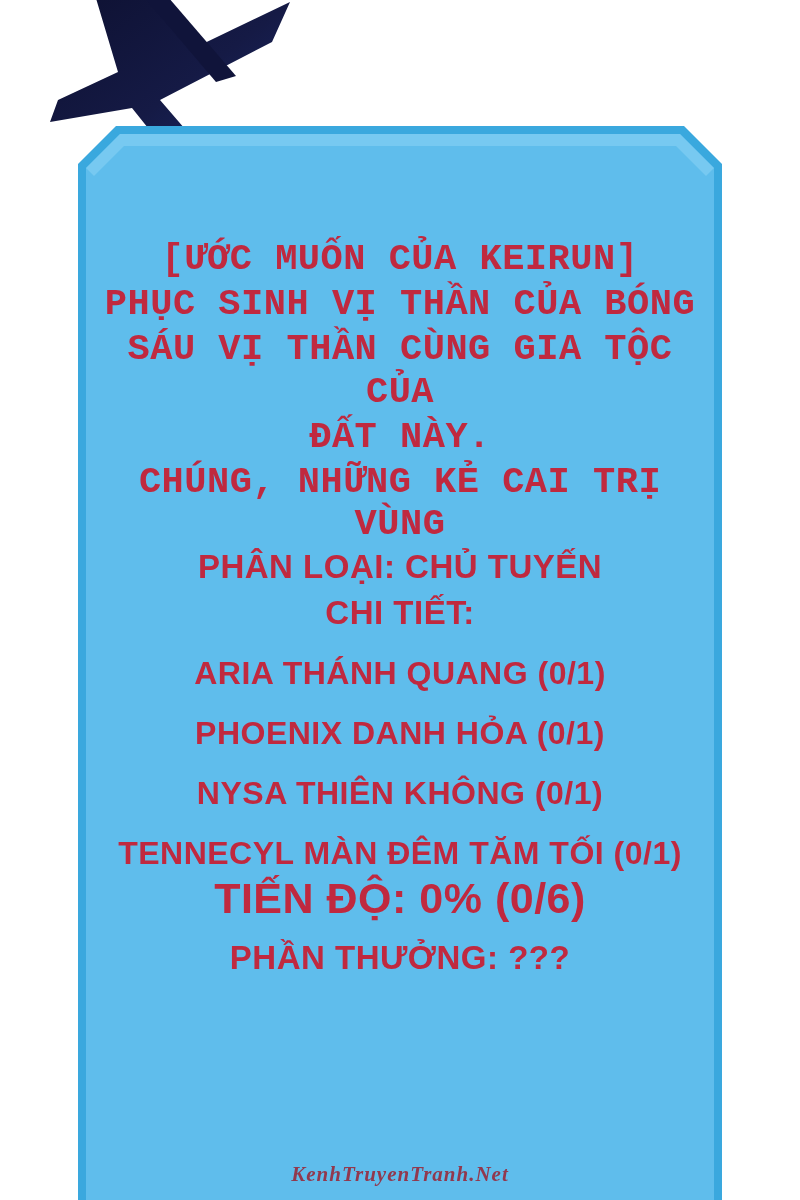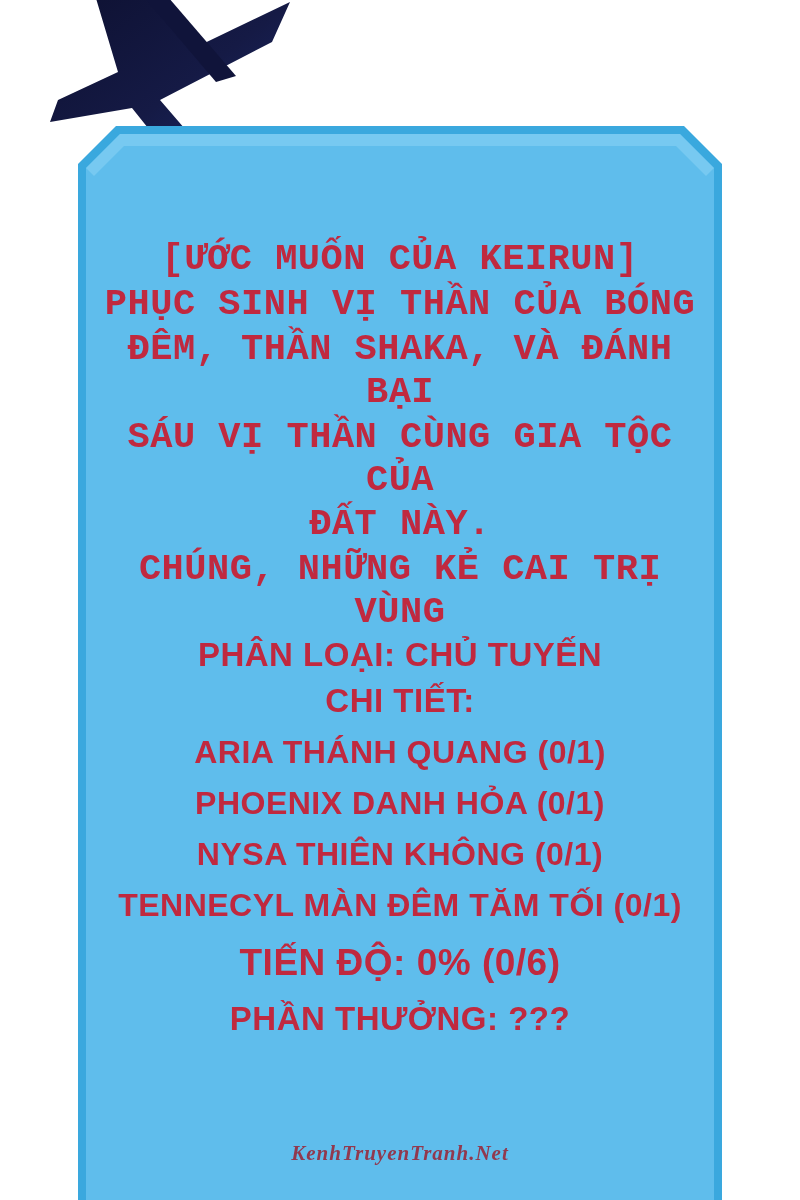--- a/index.html
+++ b/index.html
@@ -59,37 +59,37 @@
     font-family: Liberation Mono, monospace;
   }
   .meta-line {
     font-size: 33px;
   }
   .meta-line.detail {
     margin-top: 8px;
   }
   .detail-item {
     font-size: 32px;
-    margin-top: 14px;
+    margin-top: 23px;
   }
   .progress-line {
-    font-size: 37px;
-    margin-top: 18px;
+    font-size: 43px;
+    margin-top: 2px;
   }
   .reward-line {
     font-size: 33px;
     margin-top: 16px;
   }
 
   
   .watermark {
     position: absolute;
     left: 0;
     right: 0;
-    bottom: 44px;
+    bottom: 23px;
     text-align: center;
     font-family: "Liberation Serif", serif;
     font-style: italic;
     font-weight: bold;
     font-size: 21px;
     color: #9a2233;
     opacity: 0.85;
     letter-spacing: 1px;
   }
 </style>
@@ -119,21 +119,20 @@
     <polygon points="8,48 42,14 602,14 636,48 636,1090 8,1090" fill="#5fbdec"></polygon>
 
     <polygon points="8,48 42,14 602,14 636,48 628,56 598,26 46,26 16,56" fill="#7fcef3" opacity="0.75"></polygon>
   </svg>
 
   <div class="panel-content">
 
     <div class="title-block">
       <div class="line">[ƯỚC MUỐN CỦA KEIRUN]</div>
       <div class="line">PHỤC SINH VỊ THẦN CỦA BÓNG</div>
-      <div class="line">ĐÊM, THẦN SHAKA, VÀ ĐÁNH BẠI</div>
       <div class="line">SÁU VỊ THẦN CÙNG GIA TỘC CỦA</div>
       <div class="line">ĐẤT NÀY.</div>
       <div class="line">CHÚNG, NHỮNG KẺ CAI TRỊ VÙNG</div>
     </div>
 
     <div class="meta-line">PHÂN LOẠI: CHỦ TUYẾN</div>
     <div class="meta-line detail">CHI TIẾT:</div>
 
     <div class="detail-item">ARIA THÁNH QUANG  (0/1)</div>
     <div class="detail-item">PHOENIX DANH HỎA (0/1)</div>

